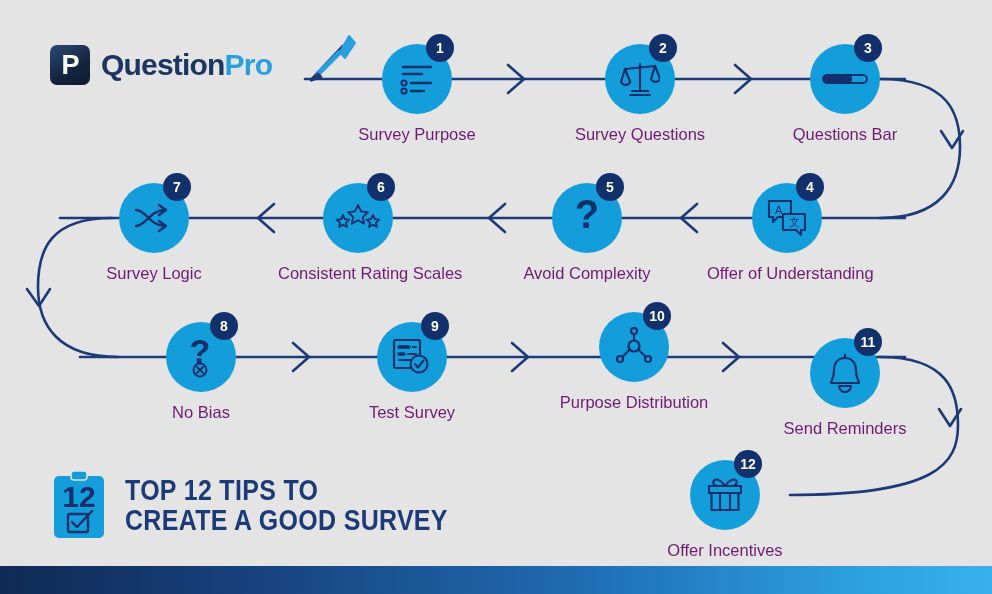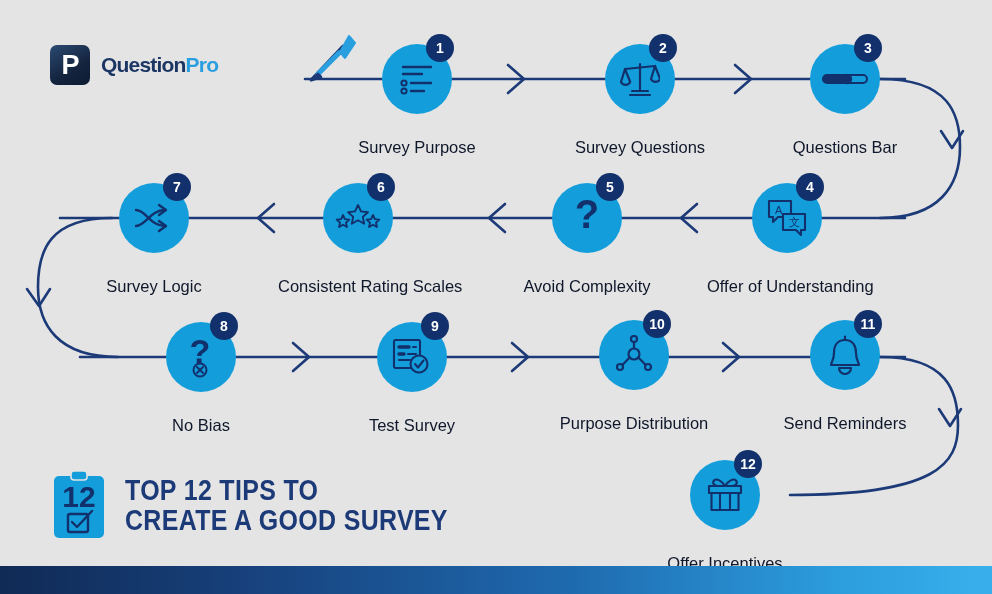--- a/index.html
+++ b/index.html
@@ -22,21 +22,21 @@
     position: relative; flex: none;
   }
   #logo .mark .glyph {
     position: absolute; inset: 0;
     display: flex; align-items: center; justify-content: center;
     color: #ffffff; font-size: 27px; font-weight: bold;
     font-family: "Liberation Sans", sans-serif;
     letter-spacing: -1px;
   }
   #logo .wordmark {
-    margin-left: 11px; font-size: 21px; font-weight: bold;
+    margin-left: 11px; font-size: 30px; font-weight: bold;
     letter-spacing: -0.8px; white-space: nowrap;
   }
   #logo .wm-a { color: #1c3664; }
   #logo .wm-b { color: #2a9fe0; }
 
   
   #wires { position: absolute; left: 0; top: 0; width: 992px; height: 594px; pointer-events: none; }
 
   
   .node { position: absolute; width: 160px; text-align: center; }
@@ -48,21 +48,21 @@
   }
   .badge {
     position: absolute; top: -10px; right: -2px;
     width: 28px; height: 28px; border-radius: 50%;
     background: #12306b; color: #fff;
     font-size: 14px; font-weight: bold;
     display: flex; align-items: center; justify-content: center;
     font-family: "Liberation Sans", sans-serif;
   }
   .caption {
-    margin-top: 24px; font-size: 16.5px; color: #0f172a;
+    margin-top: 11px; font-size: 16.5px; color: #701a75;
     white-space: nowrap; font-family: "Liberation Sans", sans-serif;
   }
   .icn { display: block; }
 
   
   #title-block { position: absolute; left: 52px; top: 470px; display: flex; align-items: center; }
   #clip {
     width: 54px; height: 70px; flex: none; position: relative;
   }
   #title-text {
@@ -249,37 +249,37 @@
         <line x1="16" y1="16" x2="24" y2="16"></line>
         <line x1="7" y1="22" x2="18" y2="22"></line>
         <circle cx="27" cy="26" r="8.5" fill="#139edb"></circle>
         <polyline points="23,26 26,29.5 31.5,22.5"></polyline>
       </svg>
       <div class="badge">9</div>
     </div>
     <div class="caption">Test Survey</div>
   </div>
 
-  <div class="node" style="left:554px; top:320px;">
+  <div class="node" style="left:554px; top:312px;">
     <div class="disc">
       <svg class="icn" width="38" height="40" viewBox="0 0 38 40" fill="none" stroke="#12306b" stroke-width="2.2" stroke-linecap="round">
         <circle cx="19" cy="19" r="5.5"></circle>
         <circle cx="19" cy="4" r="3"></circle>
         <circle cx="5" cy="32" r="3"></circle>
         <circle cx="33" cy="32" r="3"></circle>
         <line x1="19" y1="7" x2="19" y2="13.5"></line>
         <line x1="14.6" y1="22.6" x2="7.6" y2="29.8"></line>
         <line x1="23.4" y1="22.6" x2="30.4" y2="29.8"></line>
       </svg>
       <div class="badge">10</div>
     </div>
     <div class="caption">Purpose Distribution</div>
   </div>
 
-  <div class="node" style="left:765px; top:320px;">
+  <div class="node" style="left:765px; top:338px;">
     <div class="disc">
       <svg class="icn" width="36" height="40" viewBox="0 0 36 40" fill="none" stroke="#12306b" stroke-width="2.2" stroke-linecap="round" stroke-linejoin="round">
         <path d="M18 5 C 10 5, 7 11, 7 18 C 7 25, 4 28, 4 30 h28 c0 -2 -3 -5 -3 -12 C 29 11, 26 5, 18 5 Z"></path>
         <line x1="18" y1="1.5" x2="18" y2="5"></line>
         <path d="M12 33 h12 a6 6 0 0 1 -12 0 Z"></path>
       </svg>
       <div class="badge">11</div>
     </div>
     <div class="caption">Send Reminders</div>
   </div>

